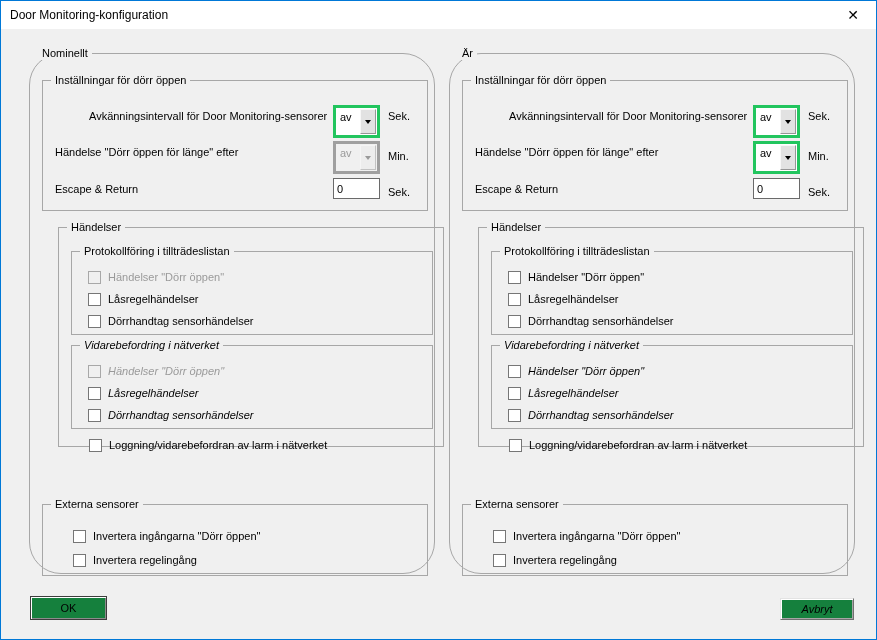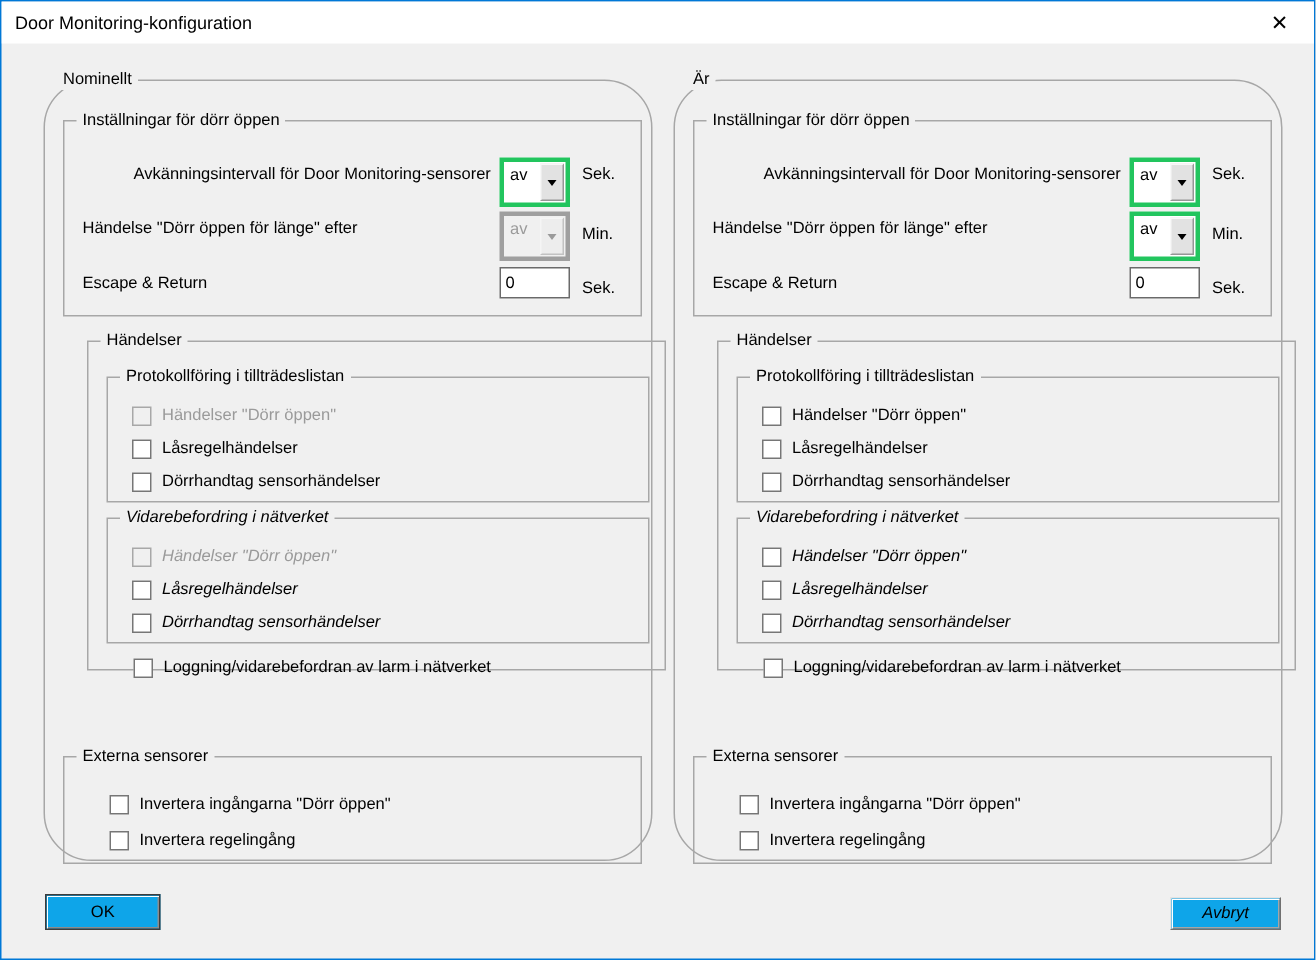--- a/index.html
+++ b/index.html
@@ -57,21 +57,21 @@
   .cb-label { position:absolute; left:20px; top:0; font-size:11px; line-height:13px; white-space:nowrap; }
   .cb-row.disabled .cb-box { background:#f0f0f0; border-color:#a8a8a8; }
   .cb-row.disabled .cb-label { color:#9a9a9a; }
   .cb-0 { left:16px; top:19px; }
   .cb-1 { left:16px; top:41px; }
   .cb-2 { left:16px; top:63px; }
   .cb-logging { left:30px; top:211px; }
   .cb-ext-0 { left:30px; top:25px; }
   .cb-ext-1 { left:30px; top:49px; }
   
-  .btn { position:absolute; font-size:11px; background:#0ea5e9;
+  .btn { position:absolute; font-size:11px; background:#15803d;
     display:flex; align-items:center; justify-content:center; cursor:default; }
   .btn-ok { left:29px; top:595px; width:77px; height:24px;
     border:1px solid #3c3c3c;
     box-shadow: inset 1px 1px 0 #ffffff, inset -1px -1px 0 #8c8c8c; }
   .btn-cancel { left:779px; top:597px; width:74px; height:22px;
     border:1px solid; border-color:#e3e3e3 #707070 #707070 #e3e3e3;
     box-shadow: inset 1px 1px 0 #ffffff, inset -1px -1px 0 #a6a6a6; font-style: italic; }
 </style>
 </head>
 <body>

